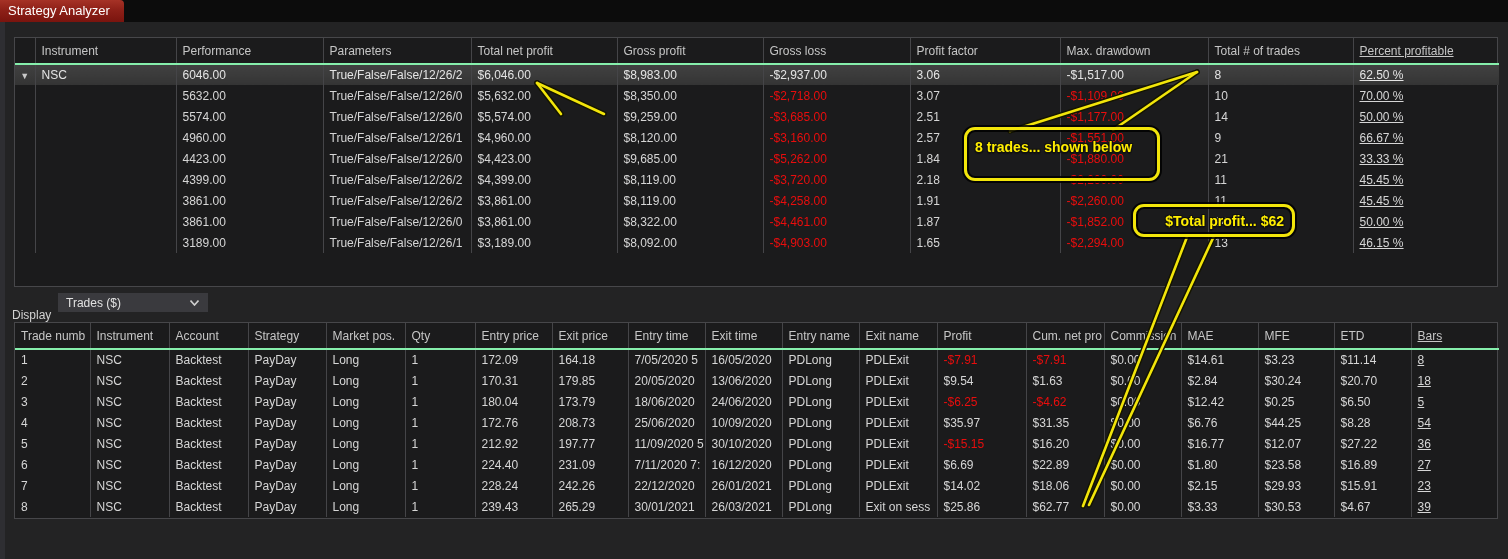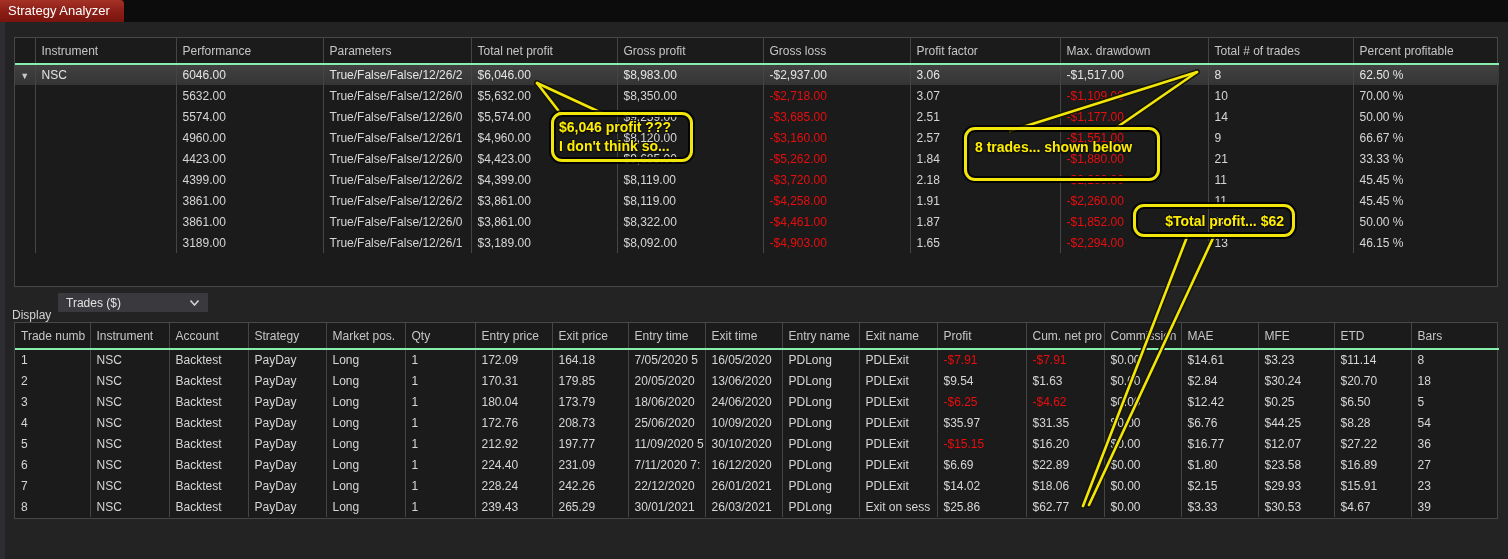--- a/index.html
+++ b/index.html
@@ -20,21 +20,21 @@
   
   .grid-box { position:absolute; background:#1b1b1c; border:1px solid #47474a; }
   #opt-box   { left:14px; top:37px;  width:1484px; height:250px; }
   #trade-box { left:14px; top:322px; width:1484px; height:197px; }
   table { border-collapse:collapse; table-layout:fixed; width:100%; }
   th, td { font-weight:normal; text-align:left; font-size:12px; color:#d6d6d6;
            white-space:nowrap; overflow:hidden; padding:0 6px;
            border-right:1px solid #454548; }
   th { color:#c6c6c6; height:26px; border-bottom:2px solid #86efac; }
   td { height:21px; }
-  th:last-child, td:last-child { border-right:none; }
+  th:last-child, td:last-child { border-right:none;text-decoration:underline; }
   tr.selected td { background:linear-gradient(180deg,#414141 0%,#343434 100%); color:#e4e4e4; }
   td.neg, span.neg { color:#e90d0d; }
   td.gutter { padding:0 2px; text-align:center; border-right:1px solid #454548; }
   .expander { color:#c9c9c9; font-size:9px; }
 
   
   .display-label { position:absolute; left:12px; top:296px; font-size:12px; color:#d2d2d2;margin-top:12px; }
   .dropdown { position:absolute; left:58px; top:293px; width:150px; height:19px;
               background:#3a3a3e; color:#e2e2e2; font-size:12px; line-height:21px;
               padding-left:8px; }
@@ -452,20 +452,16 @@
     <g stroke="#f2e50a" stroke-width="2.6" fill="none" stroke-linecap="round">
       <path d="M537,83 L561,114"></path>
         <path d="M537,83 L604,114"></path>
       <path d="M1197,72 L1010,131"></path>
         <path d="M1197,72 L1113,130"></path>
       <path d="M1187,237 L1083,506"></path>
         <path d="M1214,236 L1089,505"></path>
     </g>
   </svg>
 
-  <div class="callout" id="callout1">
-    <div>$6,046 profit ???</div>
-    <div>I don't think so...</div>
-  </div>
   <div class="callout" id="callout2">8 trades... shown below</div>
   <div class="callout" id="callout3">$Total profit... $62</div>
 
 </div>
 
 </body></html>

